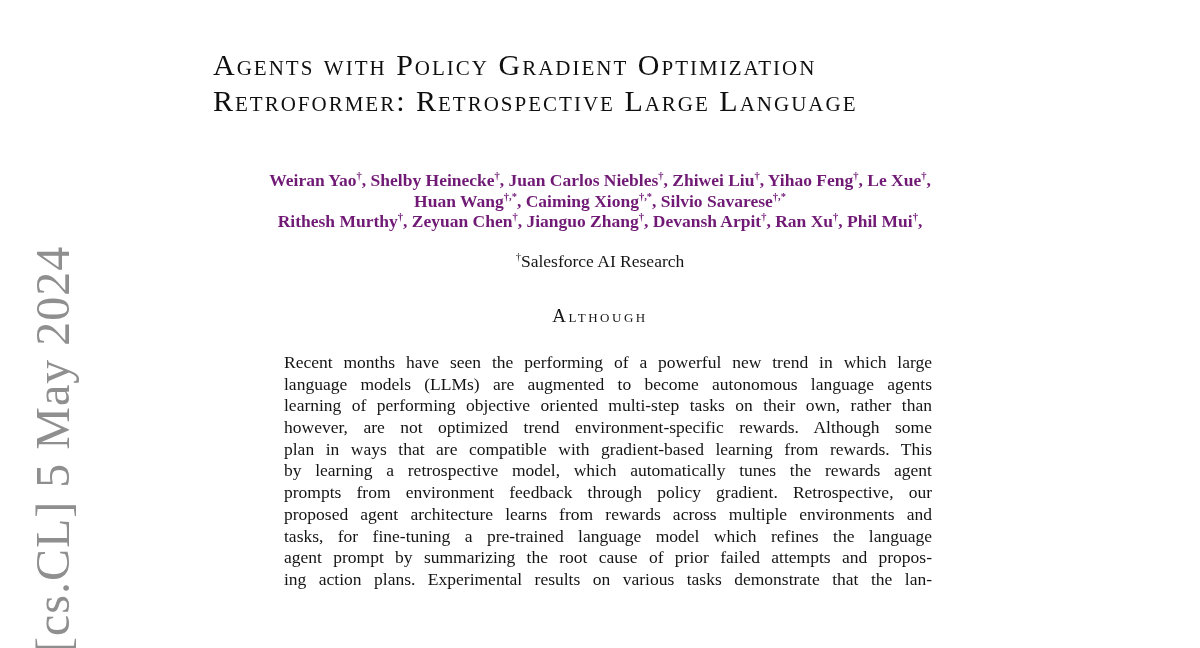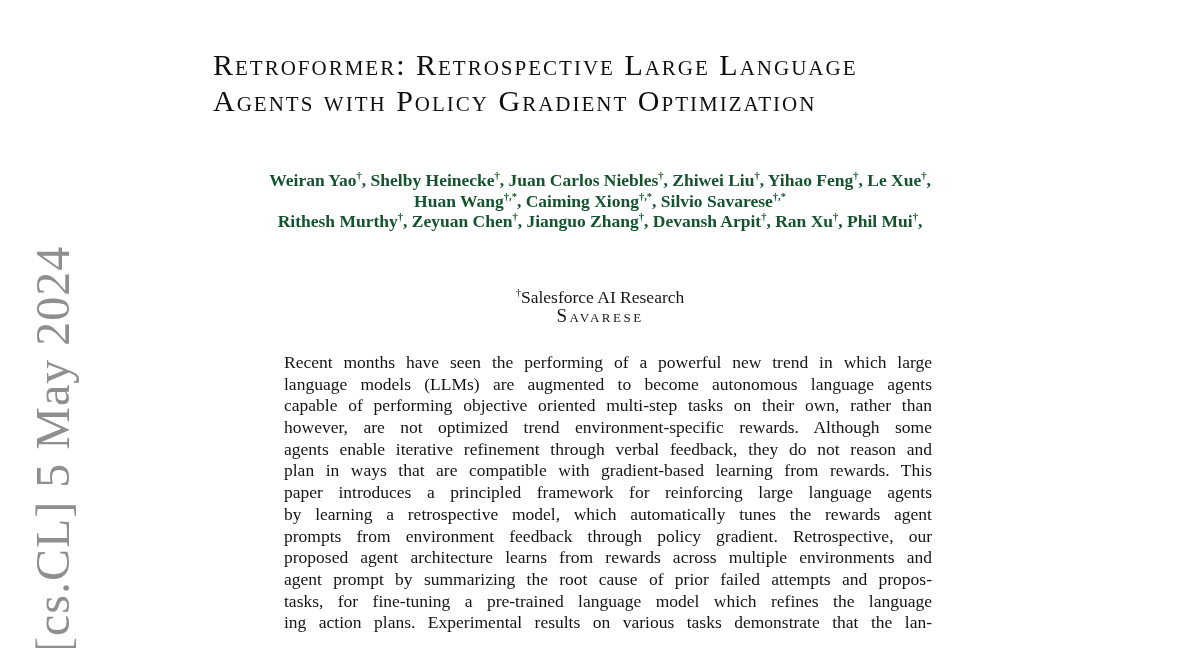--- a/index.html
+++ b/index.html
@@ -46,31 +46,30 @@
   }
   .authors {
     position: absolute;
     left: 113px;
     top: 170px;
     width: 974px;
     text-align: center;
     font-weight: bold;
     font-size: 17.5px;
     line-height: 20.5px;
-    color: #14532d;
+    color: #701a75;
   }
   .affiliation {
     position: absolute;
     left: 213px;
     top: 251px;
     width: 774px;
     text-align: center;
     font-size: 17.5px;
     line-height: 21px;
-    margin-top: 36px;
   }
   .abstract-heading {
     position: absolute;
     left: 213px;
     top: 305px;
     width: 774px;
     text-align: center;
     font-size: 19px;
     font-variant: small-caps;
     letter-spacing: 2.5px;
@@ -99,43 +98,41 @@
   }
 </style>
 </head>
 <body>
 
 <div class="page">
 
   <div class="arxiv-stamp" style="color: rgb(143, 143, 143);">[cs.CL] 5 May 2024</div>
 
   <div class="title">
+      <div class="line">Agents with Policy Gradient Optimization</div>
       <div class="line">Retroformer: Retrospective Large Language</div>
-      <div class="line">Agents with Policy Gradient Optimization</div>
     </div>
 
   <div class="authors">
       <div class="line">Weiran Yao<sup>†</sup>, Shelby Heinecke<sup>†</sup>, Juan Carlos Niebles<sup>†</sup>, Zhiwei Liu<sup>†</sup>, Yihao Feng<sup>†</sup>, Le Xue<sup>†</sup>,</div>
       <div class="line">Huan Wang<sup>†,*</sup>, Caiming Xiong<sup>†,*</sup>, Silvio Savarese<sup>†,*</sup></div>
       <div class="line">Rithesh Murthy<sup>†</sup>, Zeyuan Chen<sup>†</sup>, Jianguo Zhang<sup>†</sup>, Devansh Arpit<sup>†</sup>, Ran Xu<sup>†</sup>, Phil Mui<sup>†</sup>,</div>
     </div>
 
   <div class="affiliation"><sup>†</sup>Salesforce AI Research</div>
 
-  <div class="abstract-heading">Savarese</div>
+  <div class="abstract-heading">Although</div>
 
   <div class="abstract-body">
       <div class="line">Recent months have seen the performing of a powerful new trend in which large</div>
       <div class="line">language models (LLMs) are augmented to become autonomous language agents</div>
-      <div class="line">capable of performing objective oriented multi-step tasks on their own, rather than</div>
+      <div class="line">learning of performing objective oriented multi-step tasks on their own, rather than</div>
       <div class="line">however, are not optimized trend environment-specific rewards. Although some</div>
-      <div class="line">agents enable iterative refinement through verbal feedback, they do not reason and</div>
       <div class="line">plan in ways that are compatible with gradient-based learning from rewards. This</div>
-      <div class="line">paper introduces a principled framework for reinforcing large language agents</div>
       <div class="line">by learning a retrospective model, which automatically tunes the rewards agent</div>
       <div class="line">prompts from environment feedback through policy gradient. Retrospective, our</div>
       <div class="line">proposed agent architecture learns from rewards across multiple environments and</div>
+      <div class="line">tasks, for fine-tuning a pre-trained language model which refines the language</div>
       <div class="line">agent prompt by summarizing the root cause of prior failed attempts and propos-</div>
-      <div class="line">tasks, for fine-tuning a pre-trained language model which refines the language</div>
       <div class="line">ing action plans. Experimental results on various tasks demonstrate that the lan-</div>
     </div>
 
 </div>
 
 </body></html>

